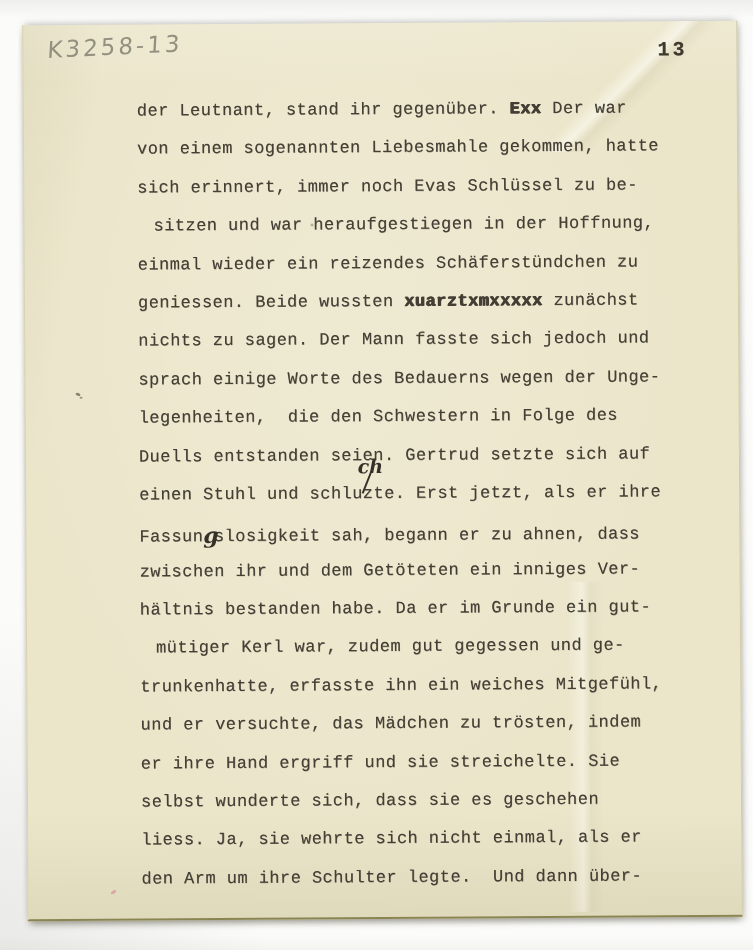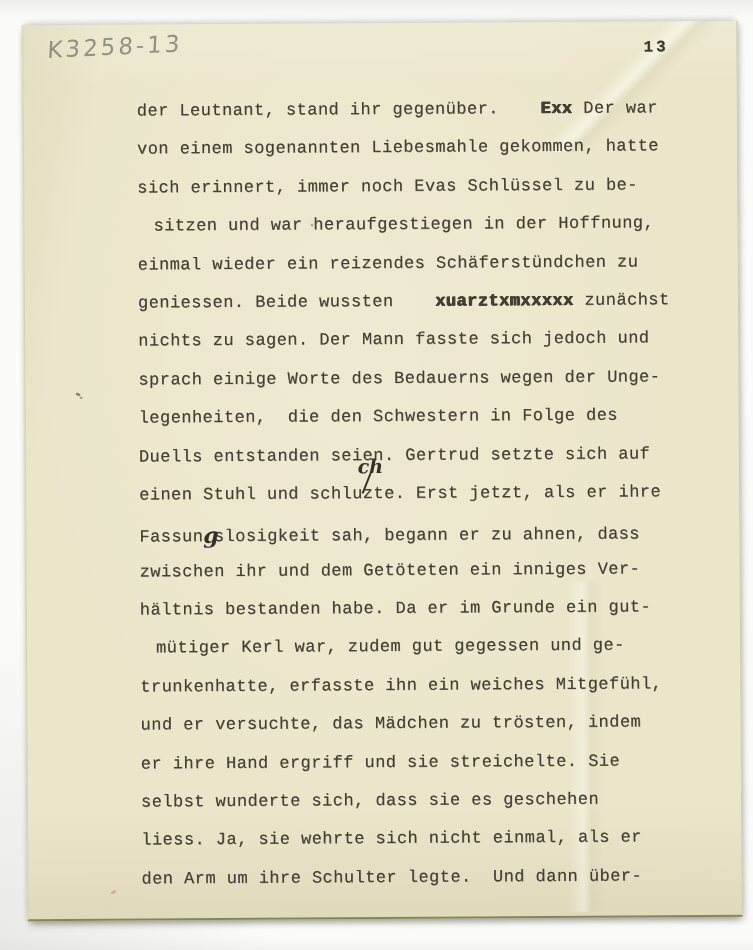--- a/index.html
+++ b/index.html
@@ -40,38 +40,37 @@
     background:linear-gradient(to right, transparent 30%, rgba(255,255,252,0.35) 50%, rgba(150,142,104,0.07) 62%, transparent 80%);
     pointer-events:none;
   }
   .pencil-mark{
     position:absolute;left:24px;top:9px;
     font-family:"DejaVu Sans",sans-serif;
     font-size:23px;color:#92907f;letter-spacing:3px;
     transform:rotate(-2.5deg) skewX(-6deg);
   }
   .page-number{
-    position:absolute;left:620px;top:17px;
+    position:absolute;left:634px;top:17px;
     font-family:"Liberation Mono",monospace;
-    font-size:16px;font-weight:bold;color:#3e3a30;letter-spacing:3px;
+    font-size:20px;font-weight:bold;color:#3e3a30;letter-spacing:3px;
     text-shadow:0.4px 0.4px 0.4px rgba(60,54,44,0.5);
   }
   .body-text{
     position:absolute;left:113px;top:68px;width:560px;
     font-family:"Liberation Mono",monospace;
     font-size:17px;line-height:38.4px;letter-spacing:0.45px;
     color:#443f35;white-space:pre;
     text-shadow:0.35px 0.4px 0.35px rgba(62,56,46,0.45);
   }
   .line{height:38.4px;}
   .line.indent{padding-left:16px;}
   .overstrike{
     font-weight:bold;
     text-shadow:0.6px 0 0 currentColor,-0.4px 0.3px 0 currentColor;
-    margin-left:31px;
   }
   .insertion{position:relative;display:inline-block;}
   .insertion .above{
     position:absolute;left:-5px;top:-16px;
     font-family:"DejaVu Serif",serif;font-style:italic;
     font-size:19px;line-height:14px;letter-spacing:0;
     color:#35312a;font-weight:bold;text-shadow:none;
   }
   .insertion .slash{
     position:absolute;left:3px;top:-5px;width:1.7px;height:24px;

